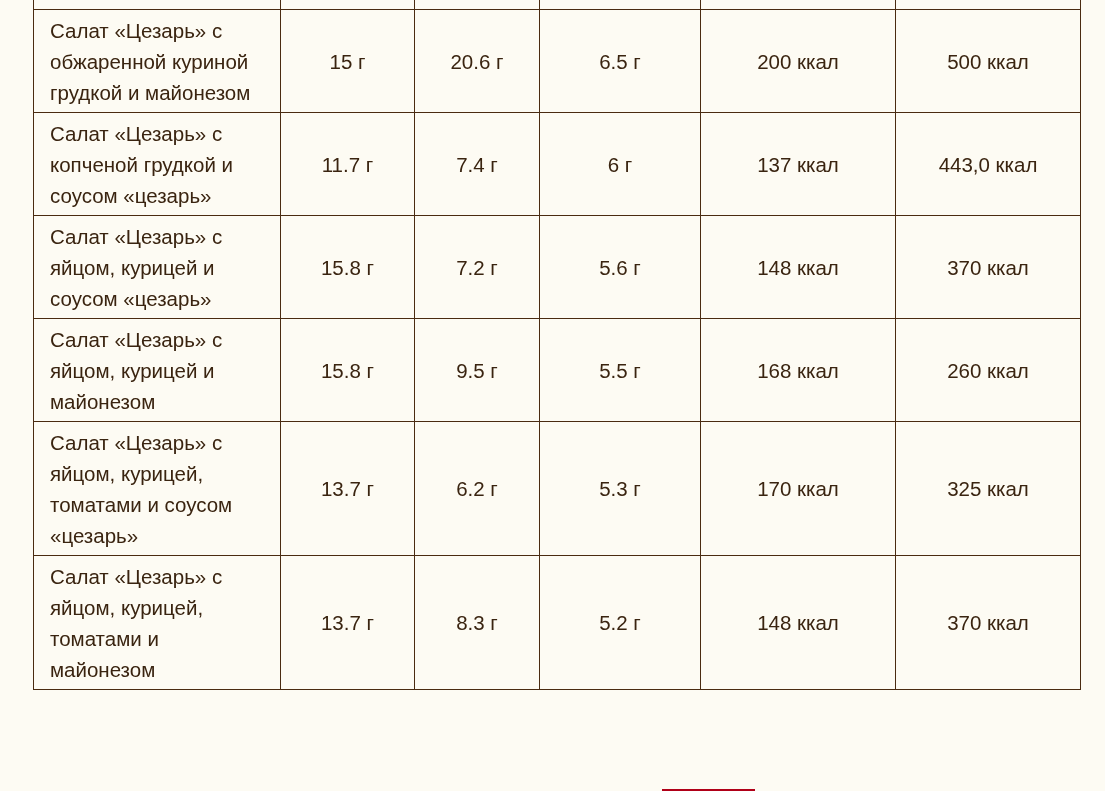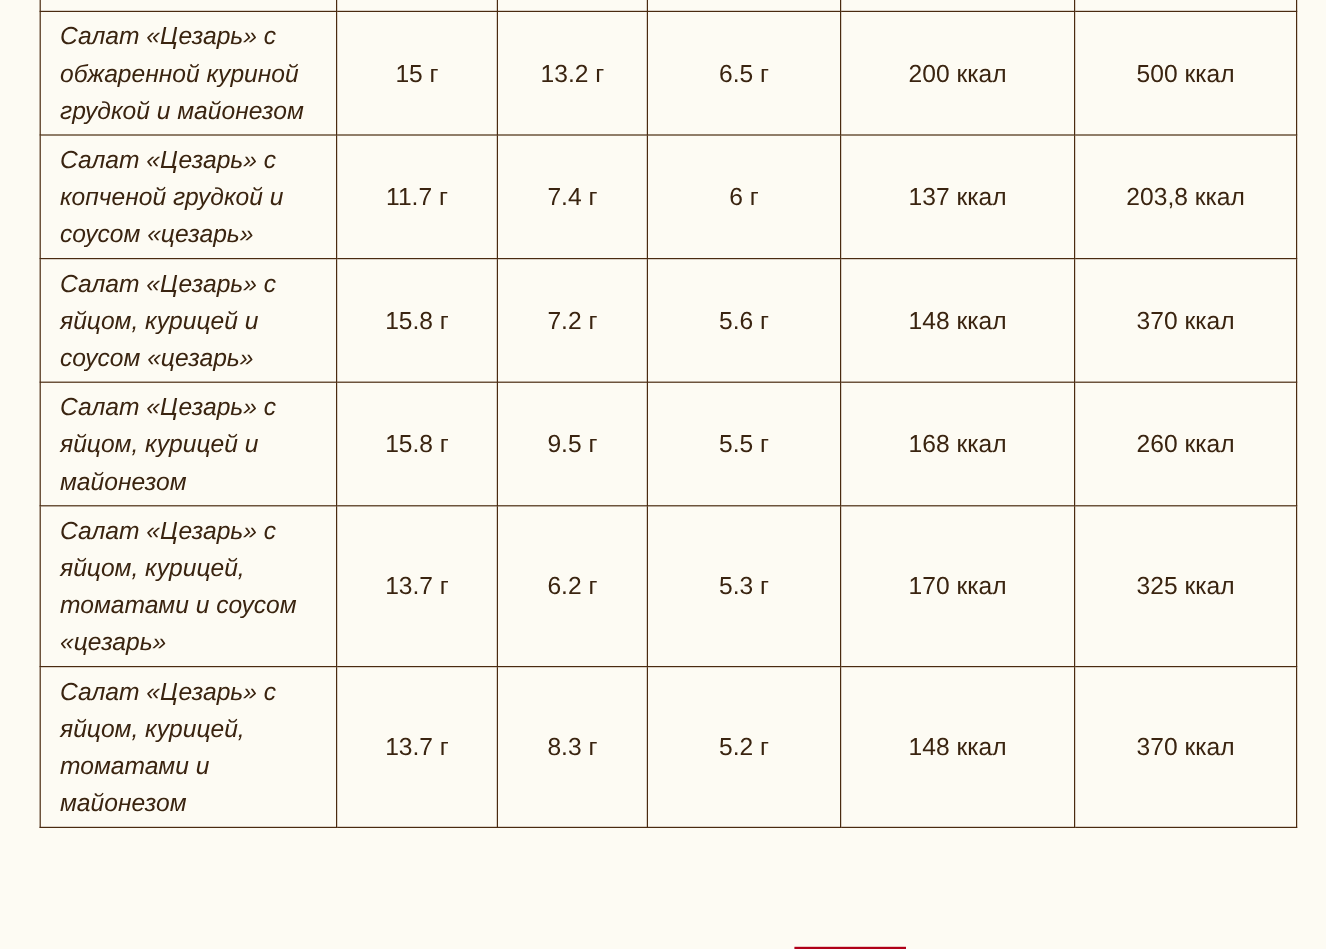--- a/index.html
+++ b/index.html
@@ -51,21 +51,21 @@
   }
 
   
   col.c-name  { width: 247px; }
   col.c-prot  { width: 134px; }
   col.c-fat   { width: 125px; }
   col.c-carb  { width: 161px; }
   col.c-kcal  { width: 195px; }
   col.c-total { width: 185px; }
 
-  td.name-cell  { text-align: left; font-style: italic; }
+  td.name-cell  { text-align: left; }
   td.value-cell { text-align: center; }
 
   tr.row-3line td { height: 102px; }
   tr.row-4line td { height: 133px; }
 
   
   tr.row-clipped td { height: 44px; }
 
   
   #bottom-red-rule {
@@ -99,33 +99,33 @@
           <td class="value-cell"></td>
           <td class="value-cell"></td>
           <td class="value-cell"></td>
           <td class="value-cell"></td>
           <td class="value-cell"></td>
         </tr>
 
         <tr class="row-3line">
           <td class="name-cell">Салат «Цезарь» с обжаренной куриной грудкой и майонезом</td>
           <td class="value-cell">15 г</td>
-          <td class="value-cell">13.2 г</td>
+          <td class="value-cell">20.6 г</td>
           <td class="value-cell">6.5 г</td>
           <td class="value-cell">200 ккал</td>
           <td class="value-cell">500 ккал</td>
         </tr>
 
         <tr class="row-3line">
           <td class="name-cell">Салат «Цезарь» с копченой грудкой и соусом «цезарь»</td>
           <td class="value-cell">11.7 г</td>
           <td class="value-cell">7.4 г</td>
           <td class="value-cell">6 г</td>
           <td class="value-cell">137 ккал</td>
-          <td class="value-cell">203,8 ккал</td>
+          <td class="value-cell">443,0 ккал</td>
         </tr>
 
 
         <tr class="row-3line">
           <td class="name-cell">Салат «Цезарь» с яйцом, курицей и соусом «цезарь»</td>
           <td class="value-cell">15.8 г</td>
           <td class="value-cell">7.2 г</td>
           <td class="value-cell">5.6 г</td>
           <td class="value-cell">148 ккал</td>
           <td class="value-cell">370 ккал</td>

